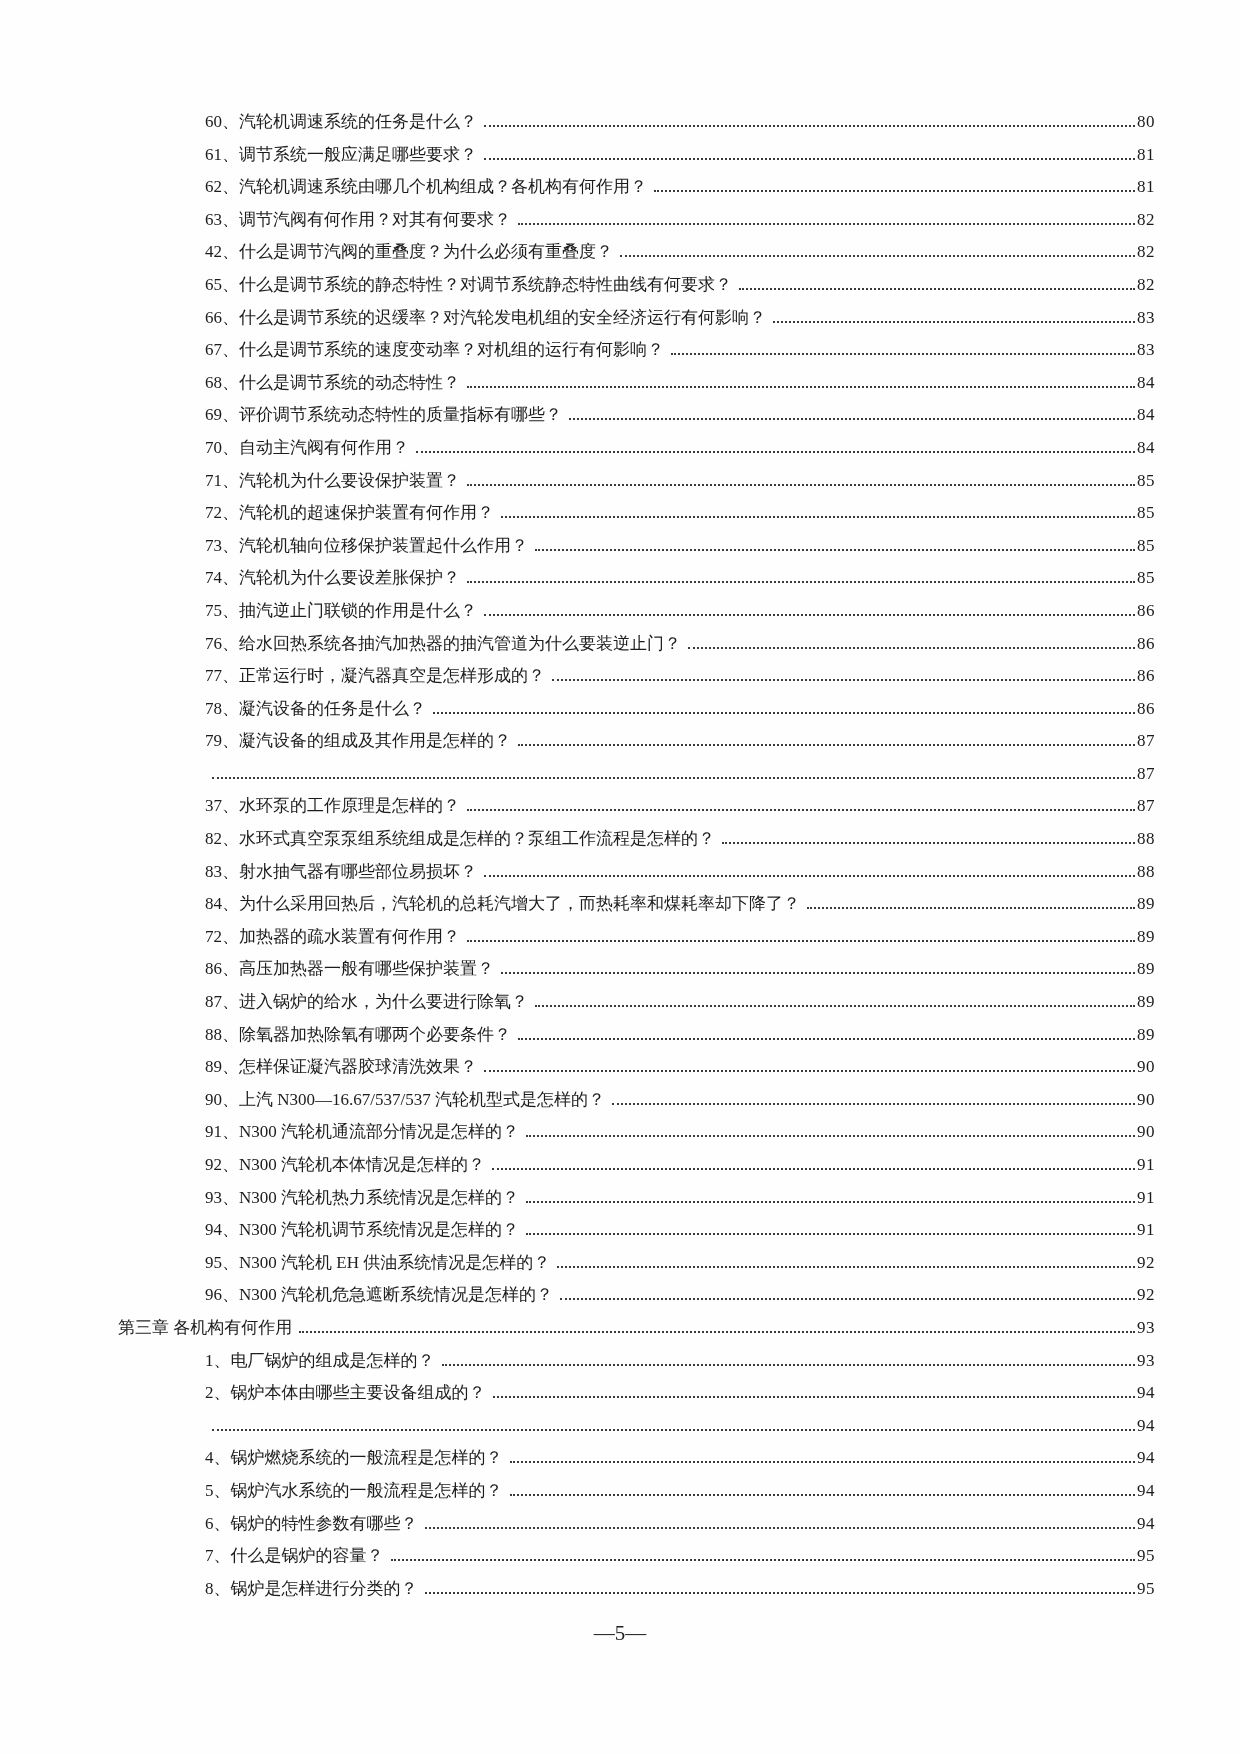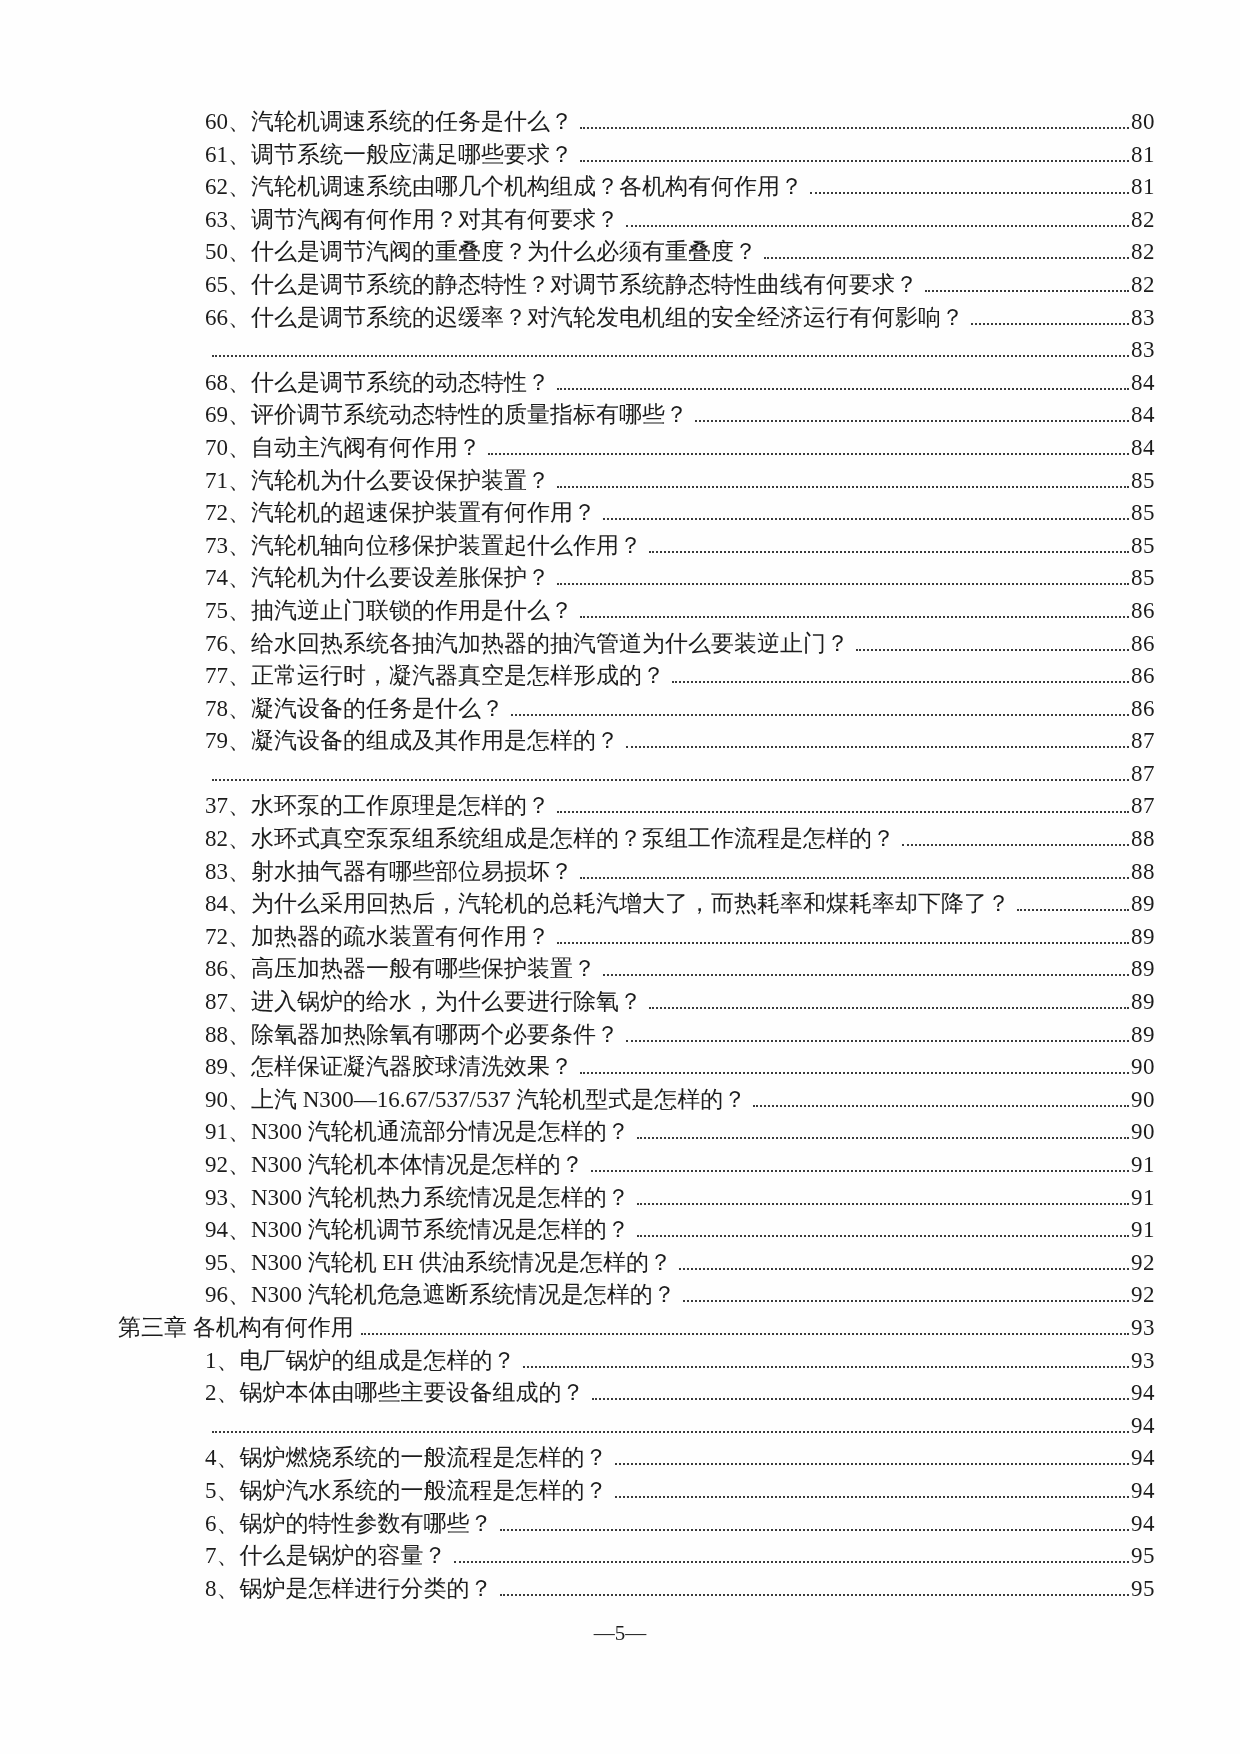--- a/index.html
+++ b/index.html
@@ -20,21 +20,21 @@
     position: absolute;
     top: 106px;
     left: 118px;
     right: 85px;
   }
   .toc-row {
     display: flex;
     align-items: baseline;
     height: 32.6px;
     line-height: 32.6px;
-    font-size: 23px;
+    font-size: 17px;
     white-space: nowrap;
   }
   .toc-row.item {
     padding-left: 87px;
   }
   .toc-row.chapter {
     padding-left: 0;
   }
   .toc-label {
     white-space: nowrap;
@@ -80,35 +80,36 @@
     <span class="toc-label">62、汽轮机调速系统由哪几个机构组成？各机构有何作用？</span>
     <span class="leader"></span>
     <span class="page-num">81</span>
   </div>
       <div class="toc-row item">
     <span class="toc-label">63、调节汽阀有何作用？对其有何要求？</span>
     <span class="leader"></span>
     <span class="page-num">82</span>
   </div>
       <div class="toc-row item">
-    <span class="toc-label">50、什么是调节汽阀的重叠度？为什么必须有重叠度？</span>
+    <span class="toc-label">42、什么是调节汽阀的重叠度？为什么必须有重叠度？</span>
     <span class="leader"></span>
     <span class="page-num">82</span>
   </div>
       <div class="toc-row item">
     <span class="toc-label">65、什么是调节系统的静态特性？对调节系统静态特性曲线有何要求？</span>
     <span class="leader"></span>
     <span class="page-num">82</span>
   </div>
       <div class="toc-row item">
     <span class="toc-label">66、什么是调节系统的迟缓率？对汽轮发电机组的安全经济运行有何影响？</span>
     <span class="leader"></span>
     <span class="page-num">83</span>
   </div>
       <div class="toc-row item">
+    <span class="toc-label">67、什么是调节系统的速度变动率？对机组的运行有何影响？</span>
     <span class="leader"></span>
     <span class="page-num">83</span>
   </div>
       <div class="toc-row item">
     <span class="toc-label">68、什么是调节系统的动态特性？</span>
     <span class="leader"></span>
     <span class="page-num">84</span>
   </div>
       <div class="toc-row item">
     <span class="toc-label">69、评价调节系统动态特性的质量指标有哪些？</span>

